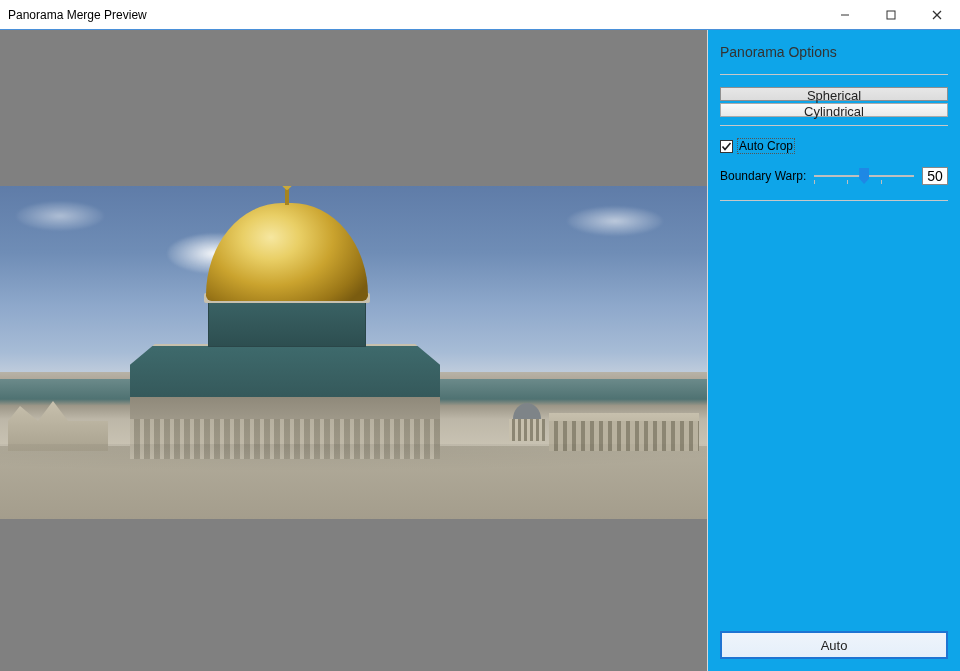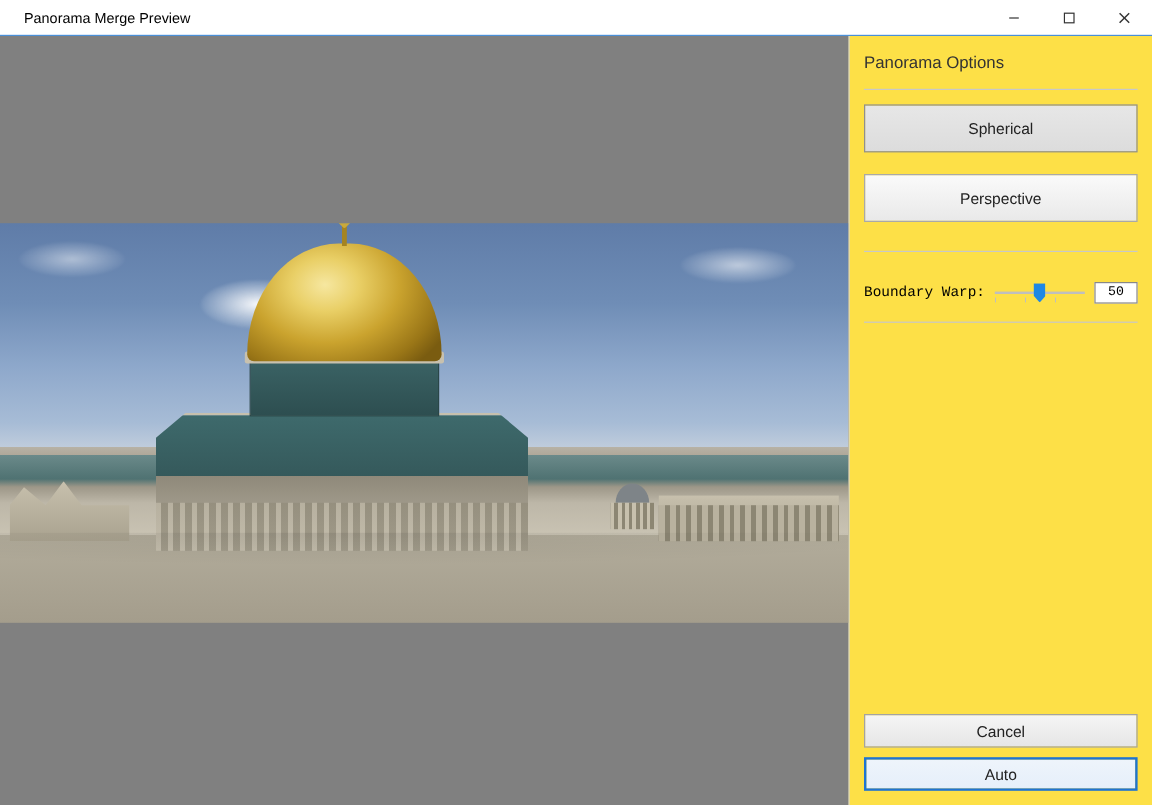--- a/index.html
+++ b/index.html
@@ -1,20 +1,20 @@
 <!DOCTYPE html>
 <html><head>
   <meta charset="utf-8">
   <style>
     * { box-sizing: border-box; margin: 0; padding: 0; }
     html, body { width: 960px; height: 671px; font-family: "Segoe UI", Tahoma, sans-serif; font-size: 12px; background: #fff; overflow: hidden; }
 
     
     .titlebar { height: 30px; border-bottom: 1px solid #4a90d9; display: flex; align-items: center; background: #fff; }
-    .titlebar-title { padding-left: 20px; font-size: 12px; color: #000; flex: 1; }
+    .titlebar-title { padding-left: 8px; font-size: 12px; color: #000; flex: 1; }
     .titlebar-btns { display: flex; height: 100%; }
     .titlebar-btn { width: 46px; height: 100%; display: flex; align-items: center; justify-content: center; color: #333; }
     .titlebar-btn svg { width: 10px; height: 10px; }
 
     
     .content { display: flex; height: calc(100% - 30px); }
     .preview { width: 707px; height: 100%; background: #808080; position: relative; overflow: hidden; }
 
     
     .pano {
@@ -80,40 +80,40 @@
     .side-bldg { position: absolute; bottom: 68px; height: 50px; background: linear-gradient(#c7c0ad,#a9a28f); }
     .side-bldg.left { left: 8px; width: 100px; clip-path: polygon(0 40%, 12% 10%, 30% 40%, 45% 0%, 60% 40%, 100% 40%, 100% 100%, 0 100%);}
     .side-bldg.right { right: 8px; width: 150px; height: 38px; }
     .side-bldg.right::before{content:"";position:absolute;left:0;right:0;top:8px;bottom:0;background: repeating-linear-gradient(to right,#b9b29f 0 5px,#8c8673 5px 9px);}
     .small-dome { position:absolute; right: 166px; bottom: 100px; width: 28px; height: 16px; background: #7e8488; border-top-left-radius: 14px 16px; border-top-right-radius: 14px 16px;}
     .small-dome::after{content:"";position:absolute;left:-4px;top:16px;width:36px;height:22px;background:repeating-linear-gradient(to right,#c7c0ad 0 3px,#8c8673 3px 6px);}
 
     .plaza-shade { position:absolute; left:0; right:0; bottom:0; height:75px; background: radial-gradient(ellipse 120% 60% at 40% 0%, rgba(0,0,0,.08), transparent 60%);}    
 
     
-    .panel { flex: 1; background: #fde047; border-left: 1px solid #d8d8d8; padding: 14px 12px 12px 12px; display: flex; flex-direction: column; }
+    .panel { flex: 1; background: #0ea5e9; border-left: 1px solid #d8d8d8; padding: 14px 12px 12px 12px; display: flex; flex-direction: column; }
     .panel h2 { font-size: 14px; font-weight: normal; color: #333; margin-bottom: 8px; }
     .panel .sub { font-size: 12px; color: #333; margin-bottom: 8px; }
     .hr { height: 1px; background: #c8c8c8; margin: 6px 0 12px; }
 
-    .proj-btn { display:block; width: 100%; height: 40px; margin-bottom: 18px; background: linear-gradient(#fafafa,#e9e9e9); border: 1px solid #a9a9a9; font-size: 13px; color: #222; cursor: pointer; }
+    .proj-btn { display:block; width: 100%; height: 14px; margin-bottom: 2px; background: linear-gradient(#fafafa,#e9e9e9); border: 1px solid #a9a9a9; font-size: 13px; color: #222; cursor: pointer; }
     .proj-btn.selected { background: linear-gradient(#e7e7e7,#dcdcdc); border-color: #8f8f8f; }
 
     .row { display: flex; align-items: center; }
     .checkbox { width: 13px; height: 13px; border: 1px solid #333; background: #fff; display: inline-flex; align-items: center; justify-content: center; margin-right: 4px; }
     .checkbox svg { width: 11px; height: 11px; display:block; }
     .dotted { border: 1px dotted #555; padding: 0 1px; }
 
-    .slider-row { display:flex; align-items:center; margin-top: 12px; gap: 8px; font-family: Liberation Mono, monospace;}
+    .slider-row { display:flex; align-items:center; margin-top: 12px; gap: 8px;}
     .slider-label { white-space: nowrap; }
     .slider { position: relative; flex: 1; height: 20px; }
     .slider-track { position:absolute; left:0; right:0; top: 9px; height: 2px; background: #bfbfbf; }
     .slider-ticks { position:absolute; left:0; right:0; top: 14px; height:4px; background: repeating-linear-gradient(to right, #bfbfbf 0 1px, transparent 1px 33.3%);}    
     .slider-thumb { position:absolute; top: 2px; width: 10px; height: 16px; background: #1e88e5; left: calc(50% - 5px); clip-path: polygon(0 0, 100% 0, 100% 65%, 50% 100%, 0 65%);}    
-    .slider-value { width: 36px; height: 18px; border: 1px solid #888; background: #fff; text-align: center; font-size: 11px; line-height: 16px; }
+    .slider-value { width: 26px; height: 18px; border: 1px solid #888; background: #fff; text-align: center; font-size: 14px; line-height: 16px; }
 
     .spacer { flex: 1; }
     .action-btn { display:block; width: 100%; height: 28px; margin-top: 8px; background: linear-gradient(#f5f5f5,#e6e6e6); border: 1px solid #a3a3a3; font-size: 13px; color:#222; cursor:pointer;}
     .action-btn.primary { border: 2px solid #1e74d2; background: linear-gradient(#eef4fb,#e5effa);}    
   </style>
 </head>
 <body>
 
 <div class="titlebar">
   <div class="titlebar-title">Panorama Merge Preview</div>
@@ -156,35 +156,42 @@
       <div class="spire"></div>
       <div class="plaza-shade"></div>
     </div>
   </div>
 
   <div class="panel">
     <h2>Panorama Options</h2>
     <div class="hr"></div>
 
     <button class="proj-btn selected">Spherical</button>
-    <button class="proj-btn">Perspective</button>
+    <button class="proj-btn">Cylindrical</button>
 
     <div class="hr"></div>
 
+    <div class="row">
+      <span class="checkbox">
+        <svg viewBox="0 0 11 11">
+            <polyline points="1.5,5.5 4,8.5 9.5,2" fill="none" stroke="#1a1a1a" stroke-width="1.6"></polyline>
+          </svg>
+      </span>
+      <span class="dotted">Auto Crop</span>
+    </div>
 
     <div class="slider-row">
       <span class="slider-label">Boundary Warp:</span>
       <div class="slider">
         <div class="slider-track"></div>
         <div class="slider-ticks"></div>
         <div class="slider-thumb"></div>
       </div>
       <div class="slider-value">50</div>
     </div>
 
     <div class="hr" style="margin-top:14px"></div>
 
     <div class="spacer"></div>
 
-    <button class="action-btn">Cancel</button>
     <button class="action-btn primary">Auto</button>
   </div>
 </div>
 
 </body></html>

